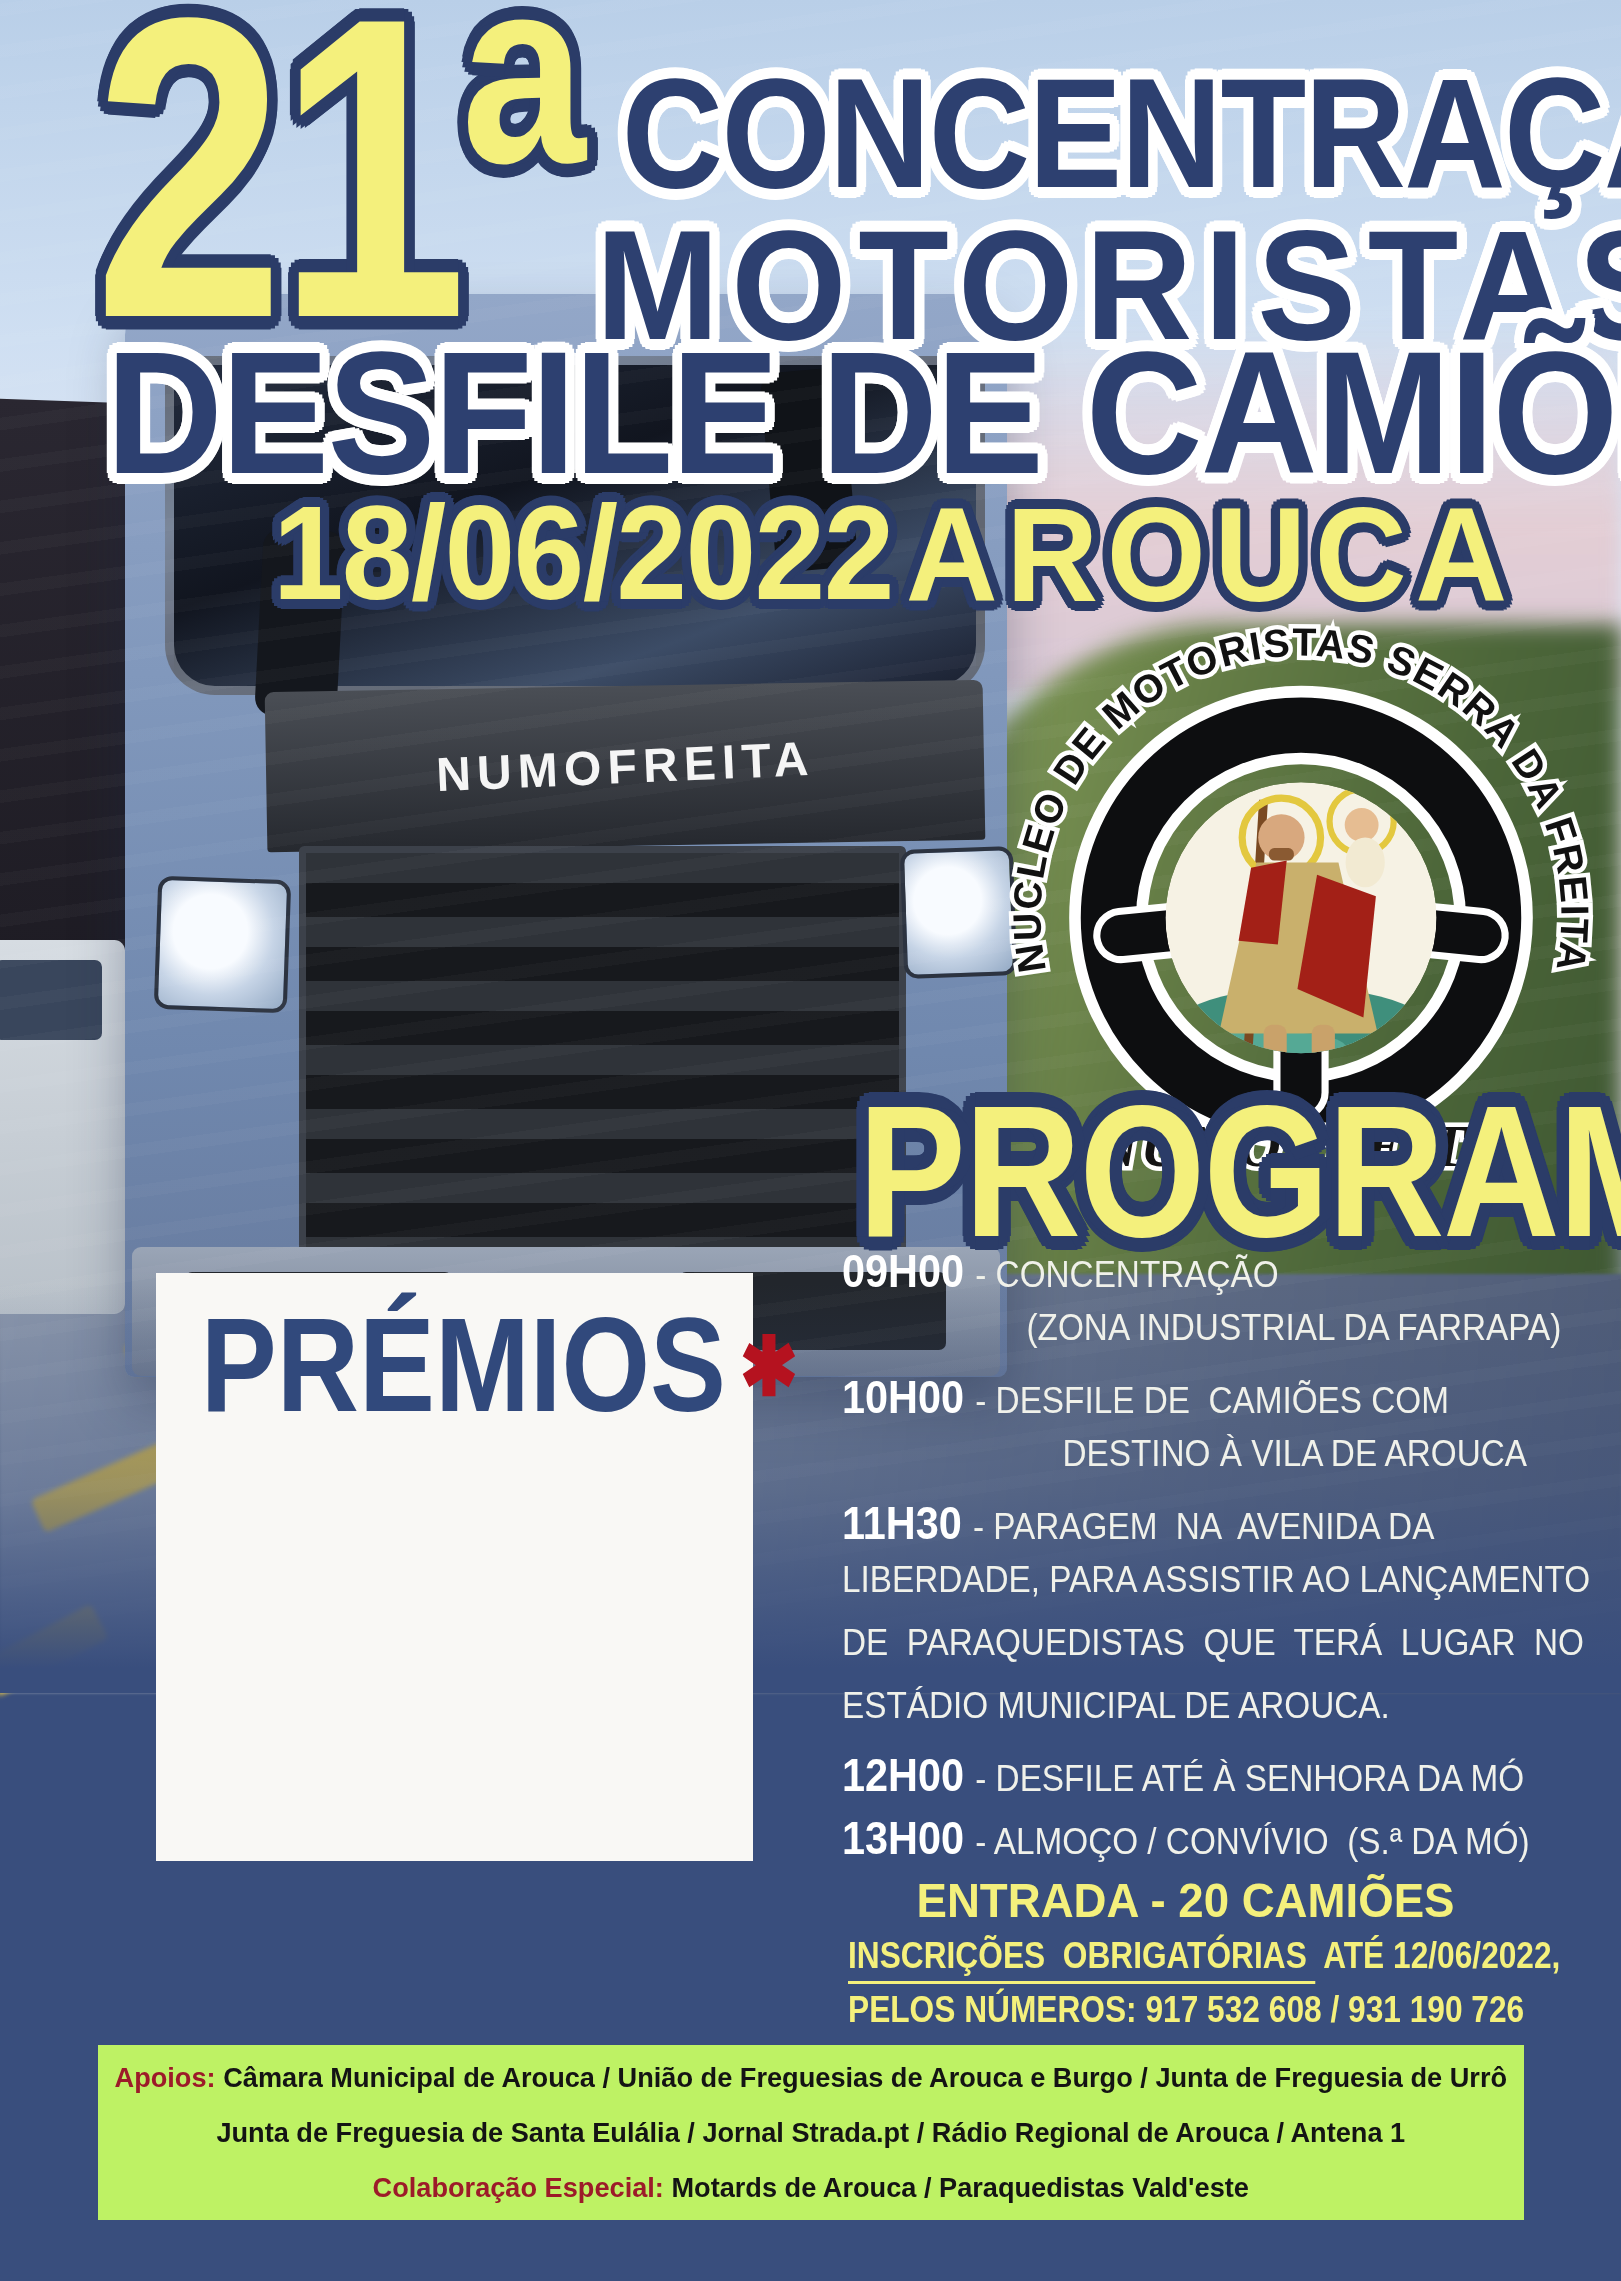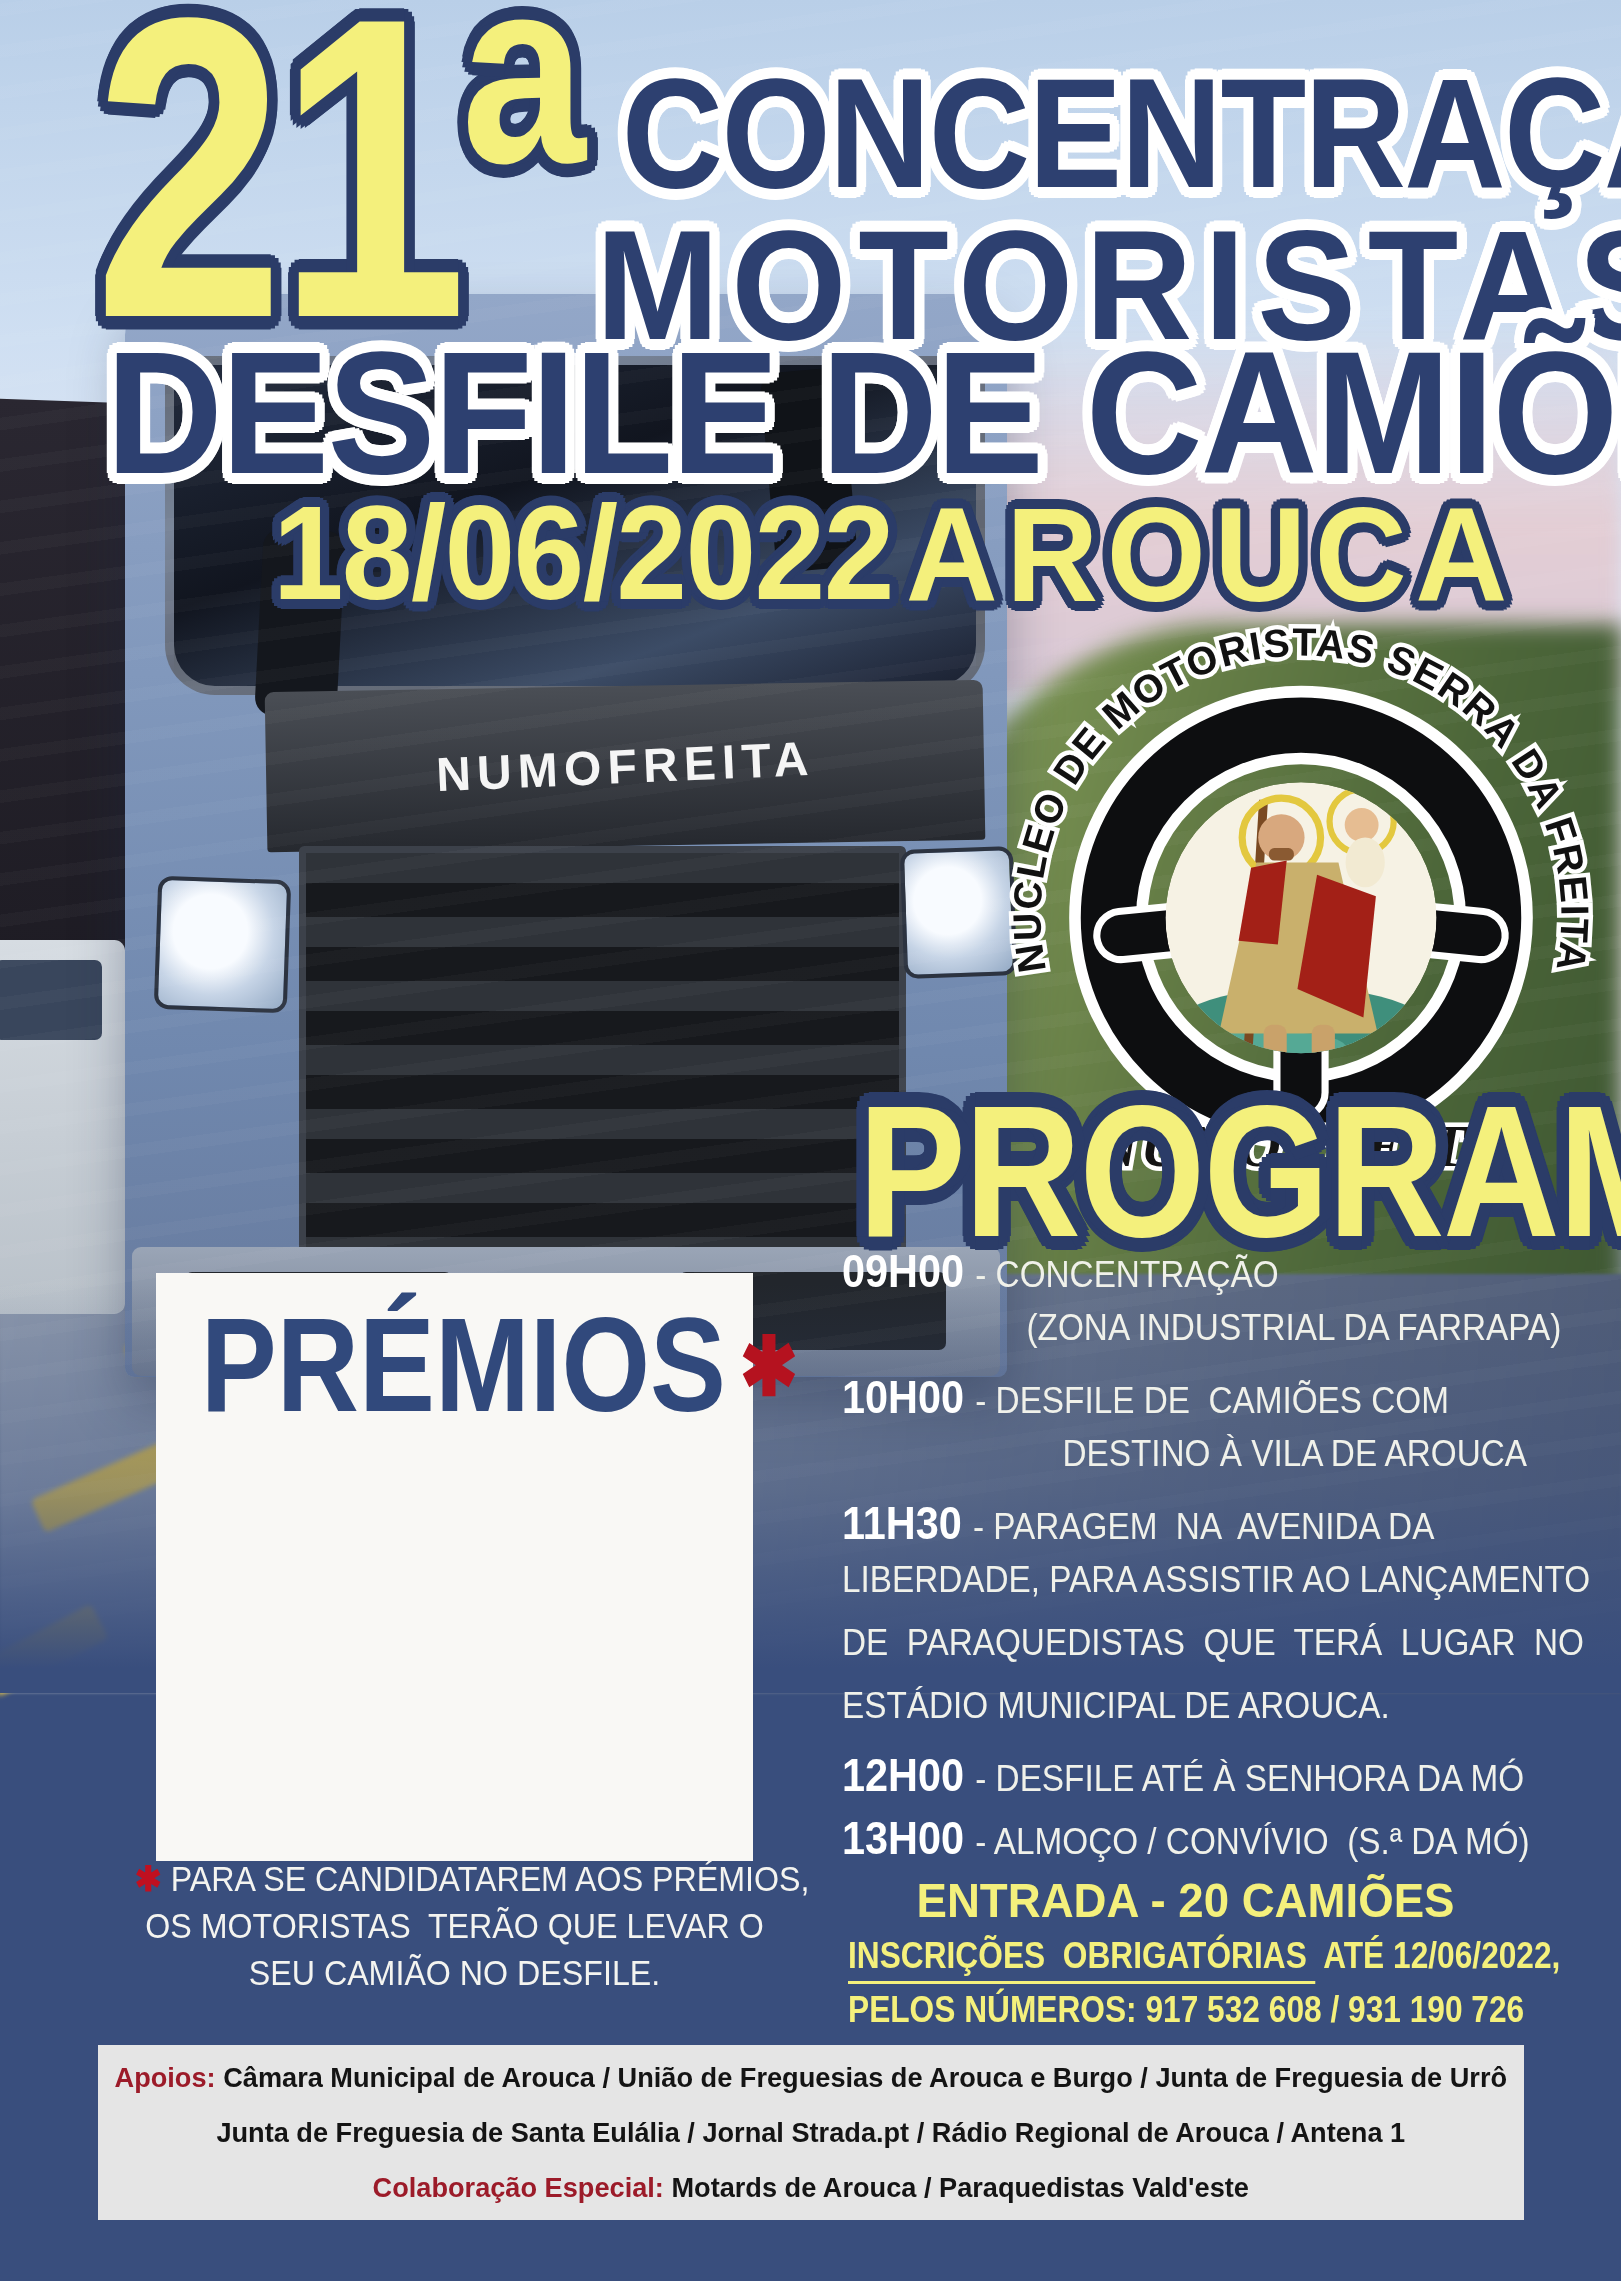--- a/index.html
+++ b/index.html
@@ -122,21 +122,21 @@
   .prize-item{font-size:39px;color:#0d0d0d;line-height:57px;white-space:nowrap;transform:scaleX(.92);}
   .prize-extra-label{font-weight:bold;}
   .prize-extra-detail{font-size:33px;}
 
   
   .note{position:absolute;left:107px;top:1855px;width:695px;text-align:center;}
   .note-line{font-size:35px;color:#f4f4f0;line-height:47px;transform:scaleX(.92);white-space:pre;}
   .note-ast{color:#c01020;font-weight:bold;}
 
   
-  .footer{position:absolute;left:98px;top:2045px;width:1426px;height:175px;background:#e5e5e5;
+  .footer{position:absolute;left:98px;top:2045px;width:1426px;height:175px;background:#bef264;
           display:flex;flex-direction:column;justify-content:center;align-items:center;gap:23px;}
   .foot-line{font-size:28px;font-weight:bold;color:#141414;white-space:nowrap;transform:scaleX(.97);}
   .foot-red{color:#9c1b29;}
 </style>
 </head>
 <body>
 
 <div class="poster">
 
   <div class="photo">
@@ -276,25 +276,20 @@
   </div>
 
   <div class="hrow entry-head">ENTRADA - 20 CAMIÕES</div>
   <div class="entry-line entry-l1"><span class="uline">INSCRIÇÕES  OBRIGATÓRIAS </span><span> ATÉ 12/06/2022,</span></div>
   <div class="entry-line entry-l2">PELOS NÚMEROS: 917 532 608 / 931 190 726</div>
 
   <div class="prizes">
     <div class="prizes-head"><span>PRÉMIOS</span><span class="prizes-ast">✱</span></div>
   </div>
 
-  <div class="note">
-    <div class="note-line"><span class="note-ast">✱ </span><span>PARA SE CANDIDATAREM AOS PRÉMIOS,</span></div>
-    <div class="note-line">OS MOTORISTAS  TERÃO QUE LEVAR O</div>
-    <div class="note-line">SEU CAMIÃO NO DESFILE.</div>
-  </div>
 
   <div class="footer">
     <div class="foot-line"><span class="foot-red">Apoios: </span><span>Câmara Municipal de Arouca / União de Freguesias de Arouca e Burgo / Junta de Freguesia de Urrô</span></div>
     <div class="foot-line">Junta de Freguesia de Santa Eulália / Jornal Strada.pt / Rádio Regional de Arouca / Antena 1</div>
     <div class="foot-line"><span class="foot-red">Colaboração Especial: </span><span>Motards de Arouca / Paraquedistas Vald'este</span></div>
   </div>
 
 </div>
 
 

